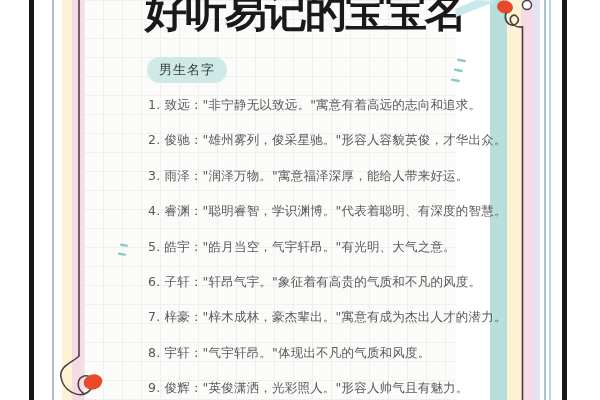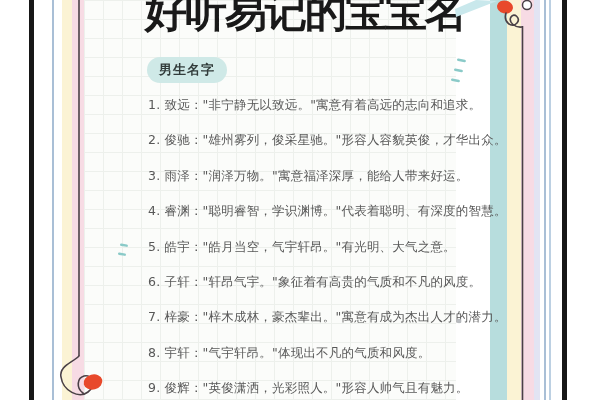--- a/index.html
+++ b/index.html
@@ -35,21 +35,21 @@
   .r-blue-line-1{left:544px;width:2px;background:#a9bfd6;}
   .r-blue-line-2{left:549px;width:2px;background:#bcd0e2;}
 
   
   .title{position:absolute;left:145px;top:-16px;font-size:42px;font-weight:900;
     color:#191919;letter-spacing:-2px;white-space:nowrap;z-index:4;}
 
   
   .badge{position:absolute;left:147px;top:57px;width:80px;height:26px;background:#cfe9e7;
     border-radius:14px;display:flex;align-items:center;justify-content:center;z-index:4;}
-  .badge span{font-size:13px;font-weight:bold;color:#323c3b;letter-spacing:1px;}
+  .badge span{font-size:13px;font-weight:normal;color:#323c3b;letter-spacing:1px;}
 
   
   .name-list{position:absolute;left:148px;top:97px;width:330px;height:300px;
     display:flex;flex-direction:column;justify-content:space-between;z-index:4;}
   .name-item{font-size:12.5px;color:#585858;white-space:nowrap;letter-spacing:0.2px;}
 
   svg.doodles{position:absolute;left:0;top:0;z-index:5;pointer-events:none;}
 </style>
 </head>
 <body>

